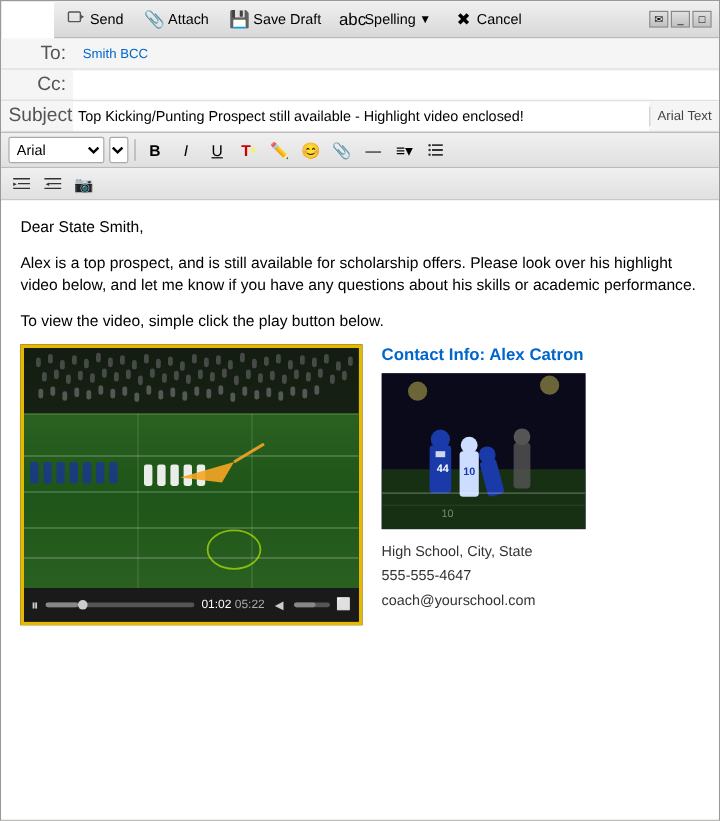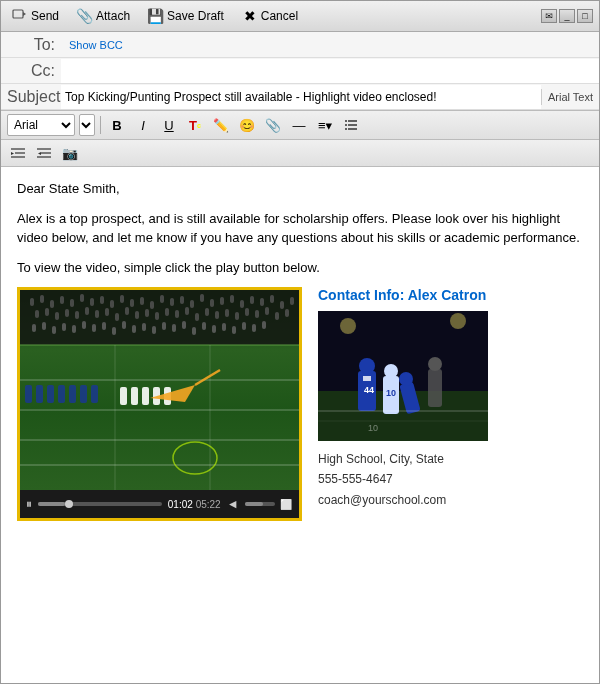--- a/index.html
+++ b/index.html
@@ -21,20 +21,21 @@
     }
     
     .toolbar {
       background: linear-gradient(to bottom, #f0f0f0, #d8d8d8);
       border-bottom: 1px solid #aaa;
       padding: 4px 6px;
       display: flex;
       align-items: center;
       gap: 8px;
       flex-shrink: 0;
+      margin-left: 44px;
     }
     .toolbar-btn {
       display: flex;
       align-items: center;
       gap: 3px;
       cursor: pointer;
       padding: 2px 4px;
       border: 1px solid transparent;
       border-radius: 2px;
       background: transparent;
@@ -129,21 +130,21 @@
       gap: 4px;
       flex-shrink: 0;
     }
     .font-select {
       font-size: 12px;
       height: 22px;
       border: 1px solid #aaa;
       border-radius: 2px;
       padding: 0 2px;
       background: #fff;
-      width: 68px;
+      width: 80px;
     }
     .size-select {
       font-size: 12px;
       height: 22px;
       border: 1px solid #aaa;
       border-radius: 2px;
       padding: 0 2px;
       background: #fff;
       width: 16px;
     }
@@ -344,37 +345,42 @@
     <button class="toolbar-btn">
       <span class="toolbar-icon">📎</span>
       <span>Attach</span>
     </button>
 
     <button class="toolbar-btn">
       <span class="toolbar-icon">💾</span>
       <span>Save Draft</span>
     </button>
 
+    <button class="toolbar-btn spelling-btn">
+      <span class="toolbar-icon">abc</span>
+      <span>Spelling</span>
+      <span class="spelling-dropdown">▼</span>
+    </button>
 
     <button class="toolbar-btn">
       <span class="toolbar-icon">✖</span>
       <span>Cancel</span>
     </button>
 
     <div class="toolbar-right">
       <div class="win-btn">✉</div>
       <div class="win-btn">_</div>
       <div class="win-btn">□</div>
     </div>
   </div>
 
   <div class="header-fields">
     <div class="field-row">
       <span class="field-label">To:</span>
-      <a class="show-bcc">Show BCC</a>
+      <a class="show-bcc">Smith BCC</a>
     </div>
     <div class="field-row">
       <span class="field-label">Cc:</span>
       <input class="field-input" type="text" style="">
     </div>
     <div class="field-row subject-row">
       <span class="field-label">Subject:</span>
       <input class="subject-input" type="text" value="Top Kicking/Punting Prospect still available - Highlight video enclosed!" style="">
       <span class="plain-text-btn">Arial Text</span>
     </div>

